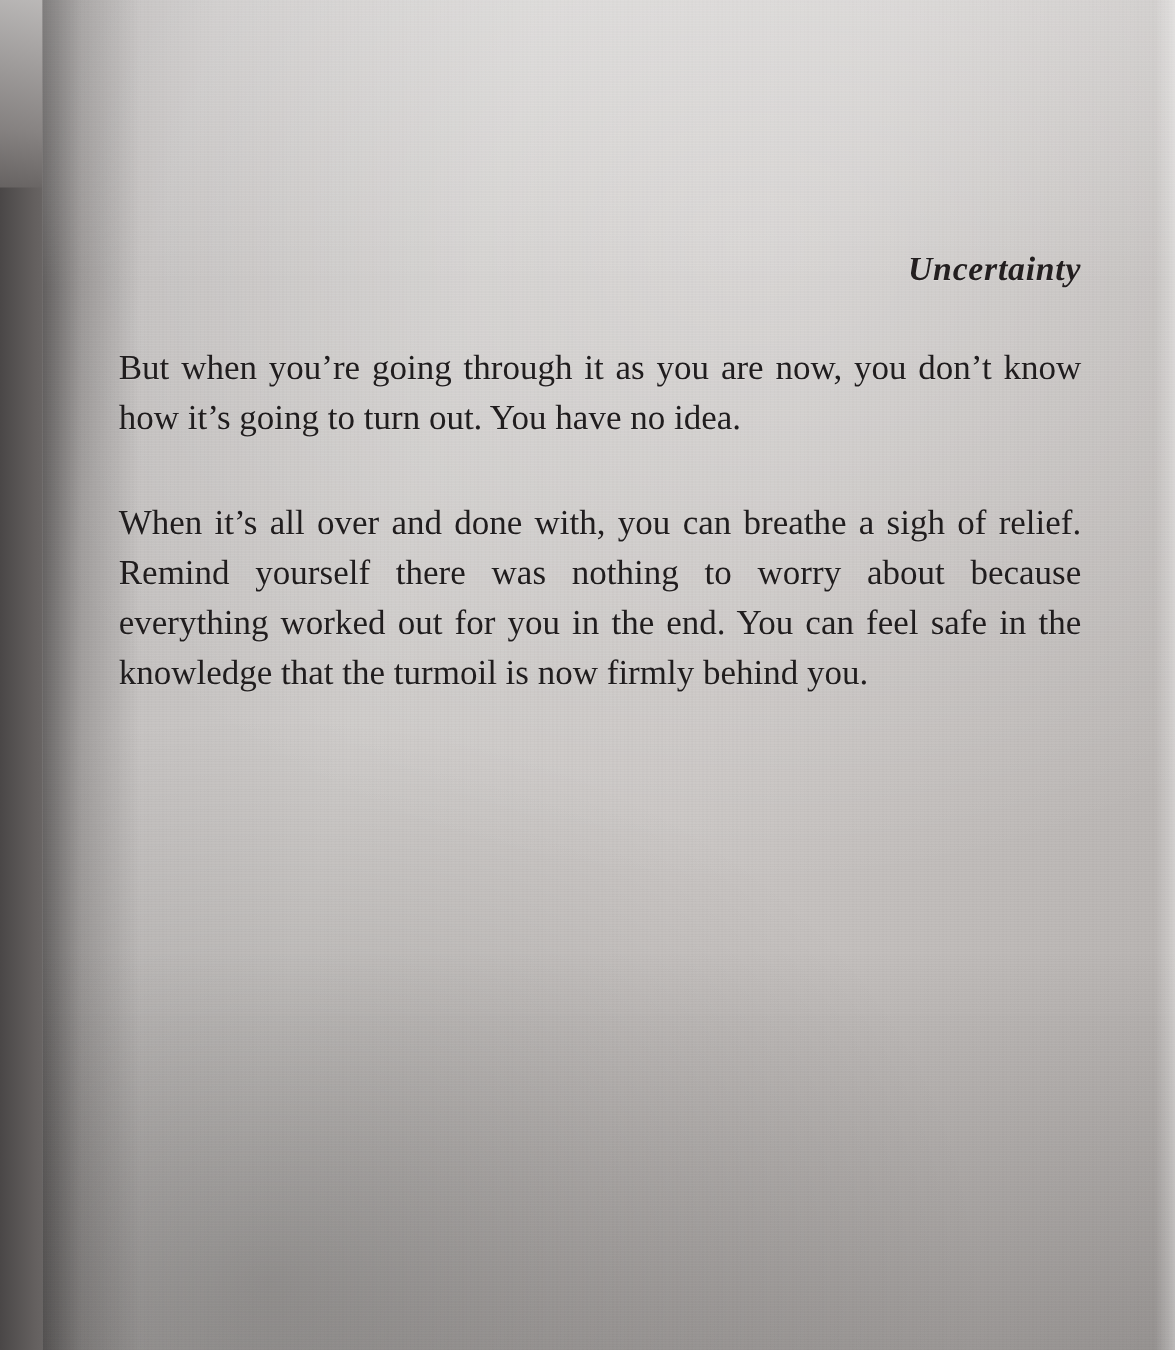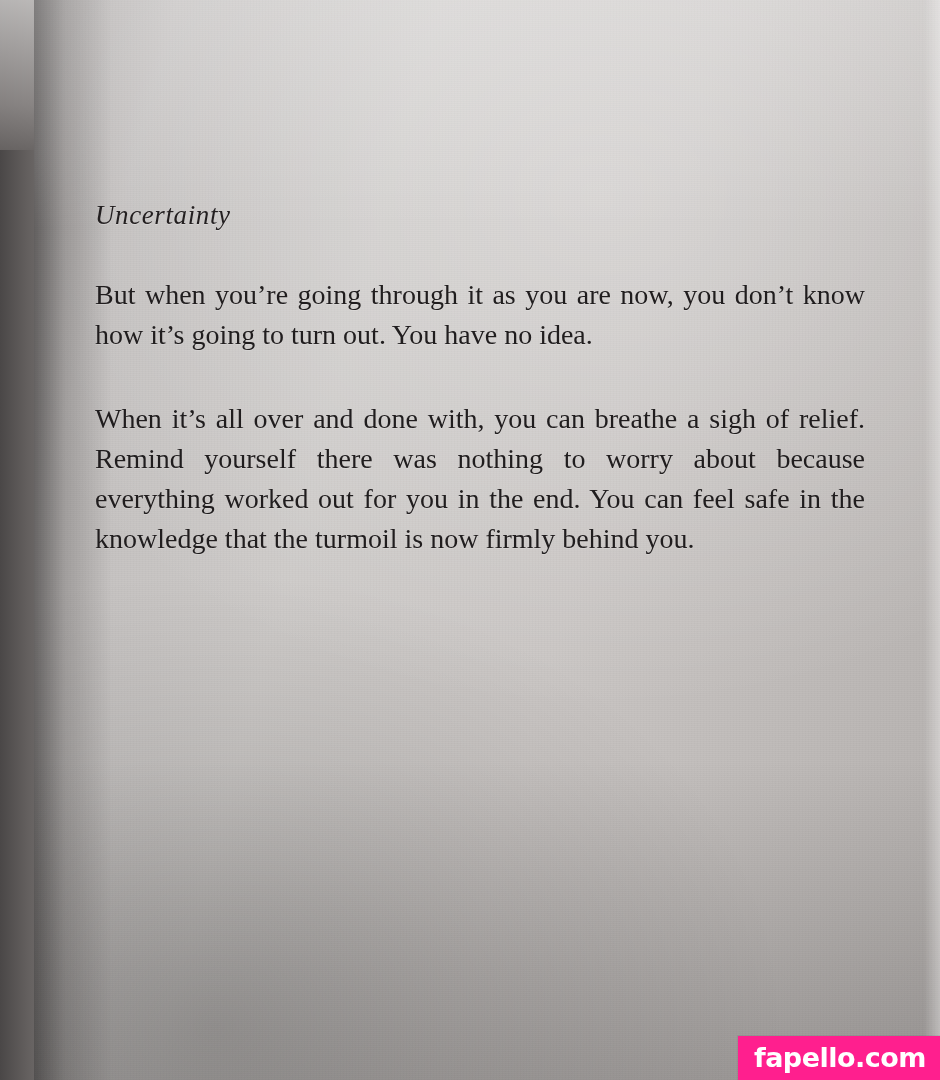--- a/index.html
+++ b/index.html
@@ -84,26 +84,27 @@
   
   .text-block {
     position: absolute;
     left: 95px;
     top: 200px;
     width: 770px;
   }
   .chapter-title {
     font-family: "Liberation Serif", serif;
     font-style: italic;
-    font-weight: 400;
+    font-weight: 700;
     font-size: 27px;
     letter-spacing: 0.6px;
     color: #231f20;
     margin: 0 0 44px 0;
     text-shadow: 0 1px 0 rgba(255,255,255,0.25);
+    text-align: right;
   }
   .para {
     font-family: "Liberation Serif", serif;
     font-size: 28px;
     line-height: 40px;
     color: #201d1e;
     margin: 0 0 44px 0;
     text-align: justify;
     text-justify: inter-word;
     text-shadow: 0 1px 0 rgba(255,255,255,0.18);
@@ -148,15 +149,14 @@
   <div class="right-edge"></div>
 
   <div class="text-block">
     <h1 class="chapter-title">Uncertainty</h1>
 
     <p class="para last-line-left">But when you’re going through it as you are now, you don’t know how it’s going to turn out. You have no idea.</p>
 
     <p class="para">When it’s all over and done with, you can breathe a sigh of relief. Remind yourself there was nothing to worry about because everything worked out for you in the end. You can feel safe in the knowledge that the turmoil is now firmly behind you.</p>
   </div>
 
-  <div class="watermark">fapello.com</div>
 
 </div>
 
 </body></html>

